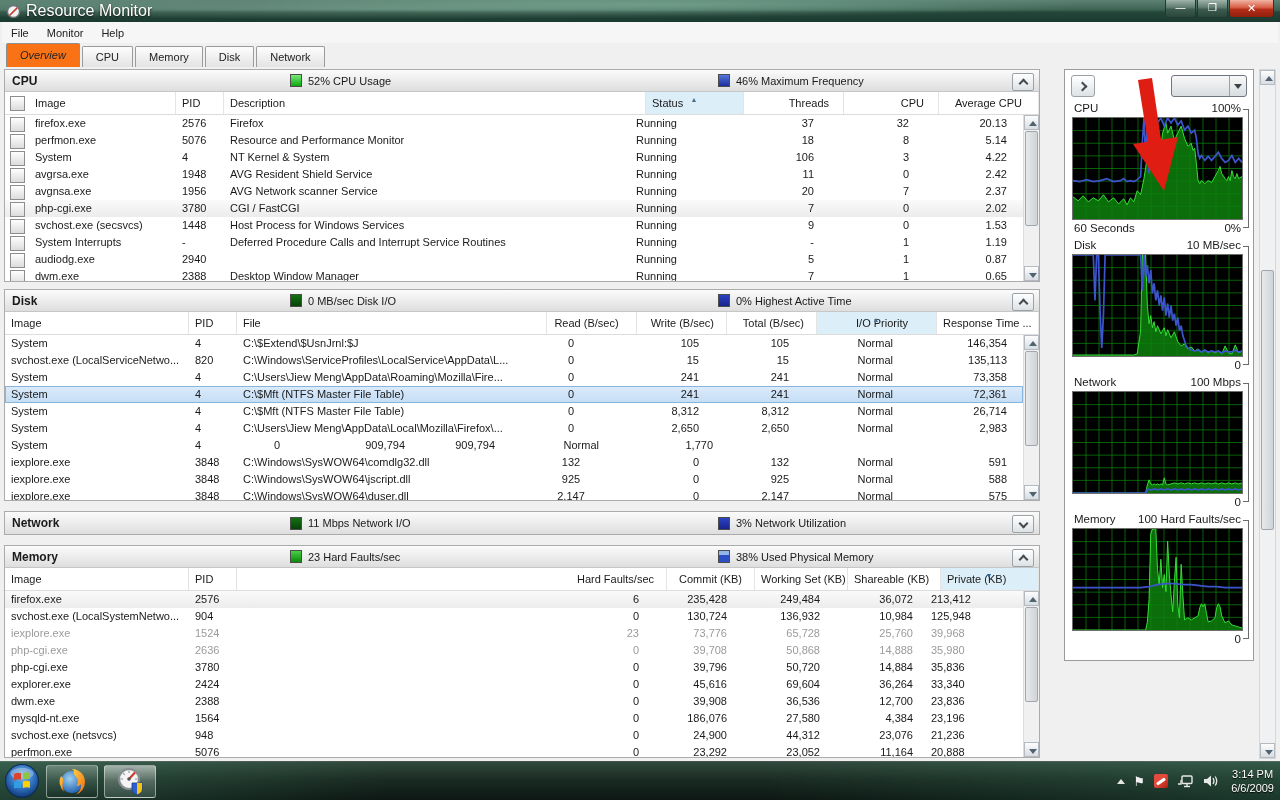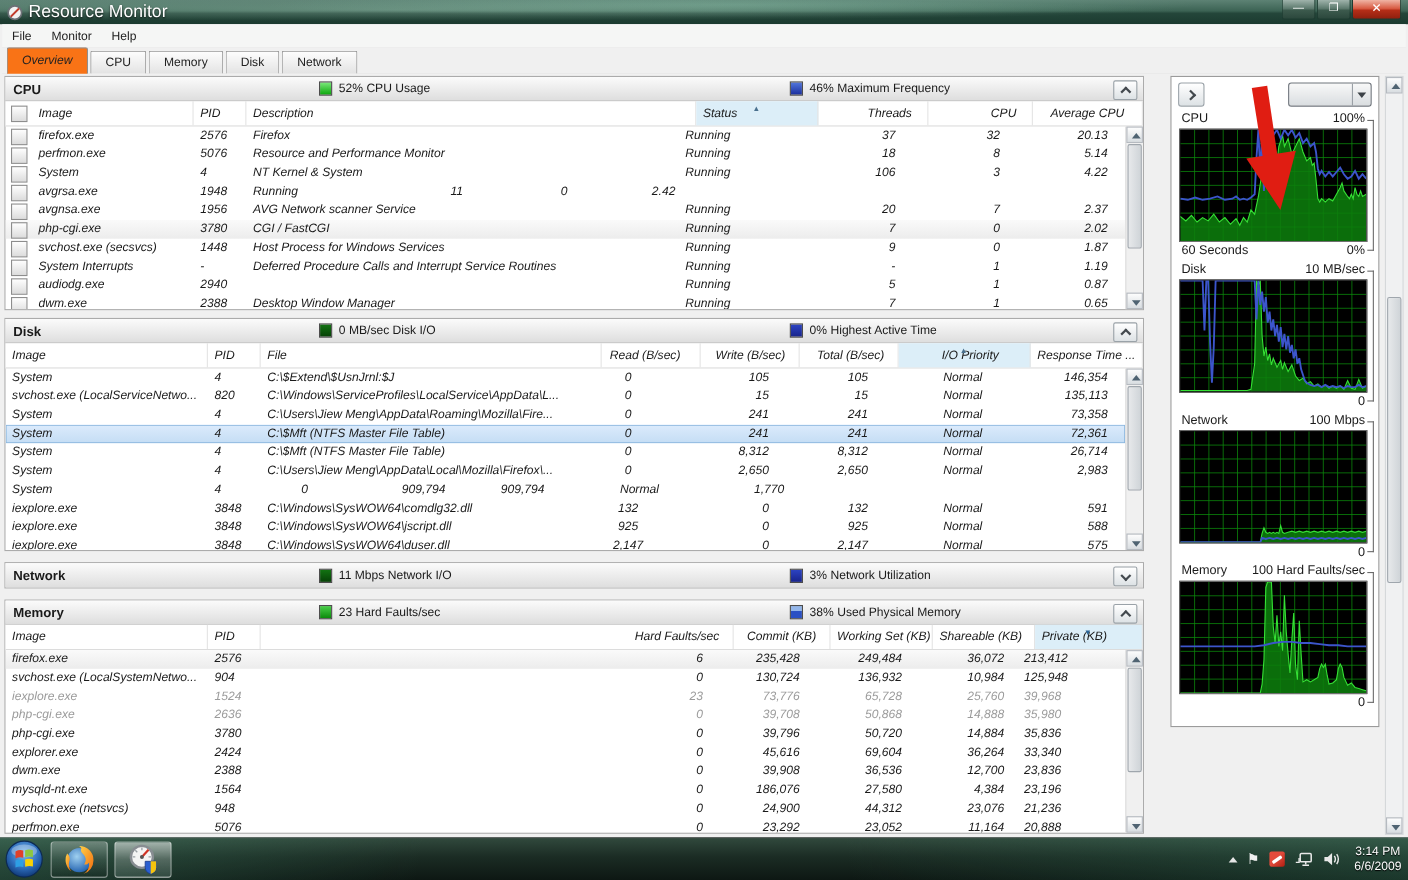--- a/index.html
+++ b/index.html
@@ -41,36 +41,36 @@
   .sw-green-dark{background:linear-gradient(#127312,#074207);}
   .sw-blue{background:linear-gradient(#5276dc,#1b2f9e);}
   .sw-blue-dark{background:linear-gradient(#2c43c2,#18248c);}
   .sw-blue-light{background:linear-gradient(#93b6ea 40%,#2a50c4 40%);}
   .schev{position:absolute;right:5px;top:3px;width:20px;height:16px;border:1px solid #9aa2a8;border-radius:2px;
     background:linear-gradient(#fff,#dde2e5);display:flex;align-items:center;justify-content:center;}
   .chev{display:inline-block;width:5px;height:5px;border-right:2px solid #43494e;border-bottom:2px solid #43494e;}
   .chev.up{transform:rotate(-135deg);margin-top:3px;}
   .chev.down{transform:rotate(45deg);margin-top:-2px;}
   .chev.right{transform:rotate(-45deg);margin-left:-2px;}
-  .trow{display:flex;height:17px;line-height:17px;white-space:nowrap;font-style:italic;}
+  .trow{display:flex;height:17px;line-height:17px;white-space:nowrap;}
   .thead{height:22px;line-height:22px;border-bottom:1px solid #dcdcdc;background:#fff;}
   .thead .cell{border-right:1px solid #e4e4e4;position:relative;color:#1a1a1a;}
   .cell{overflow:hidden;padding-left:6px;box-sizing:border-box;}
   .cb{width:13px;height:13px;border:1px solid #8d8d8d;background:linear-gradient(#fefefe,#dcdcdc);margin:2px 4px 0 5px;flex:none;}
   .thead .cb{margin-top:4px;}
   .sorted{background:#dceef8;}
   .sortmark{position:absolute;top:-3px;left:50%;margin-left:-4px;font-size:7px;color:#49708e;}
   .trow.hover{background:linear-gradient(#fafafa,#ececec);}
   .trow.sel{background:linear-gradient(#dcebfc,#c4ddf4);box-shadow:inset 0 0 0 1px #89b5dd;}
   .trow.dim, .trow.dim .cell{color:#9b9b9b;}
   .tbodywrap{position:relative;}
   .tbody{overflow:hidden;margin-right:16px;}
   
   .t-cpu .c-image{width:147px;} .t-cpu .c-pid{width:48px;} .t-cpu .c-desc{flex:1;}
-  .t-cpu .c-status{width:111px;} .t-cpu .c-threads{width:100px;text-align:right;padding-right:14px;}
+  .t-cpu .c-status{width:98px;} .t-cpu .c-threads{width:100px;text-align:right;padding-right:14px;}
   .t-cpu .c-cpu{width:95px;text-align:right;padding-right:14px;} .t-cpu .c-avg{width:100px;text-align:right;padding-right:16px;}
   .t-disk .c-image{width:184px;} .t-disk .c-pid{width:48px;} .t-disk .c-file{flex:1;}
   .t-disk .c-read{width:90px;text-align:center;padding-right:16px;} .t-disk .c-write{width:90px;text-align:right;padding-right:12px;}
   .t-disk .c-total{width:90px;text-align:right;padding-right:12px;} .t-disk .c-prio{width:120px;text-align:right;padding-right:28px;}
   .t-disk .c-resp{width:102px;text-align:right;padding-right:16px;}
   .t-mem .c-image{width:184px;} .t-mem .c-pid{width:48px;} .t-mem .c-spacer{flex:1;border-right:none!important;}
   .t-mem .c-hf{width:108px;text-align:right;padding-right:12px;} .t-mem .c-commit{width:88px;text-align:right;padding-right:12px;}
   .t-mem .c-ws{width:93px;text-align:right;padding-right:12px;} .t-mem .c-share{width:93px;text-align:right;padding-right:12px;}
   .t-mem .c-priv{width:98px;text-align:left;padding-right:16px;}
   
@@ -209,20 +209,21 @@
                   <span class="cell c-desc">NT Kernel &amp; System</span>
                   <span class="cell c-status">Running</span>
                   <span class="cell c-threads">106</span>
                   <span class="cell c-cpu">3</span>
                   <span class="cell c-avg">4.22</span>
                 </div>
                 <div class="trow">
                   <span class="cb"></span>
                   <span class="cell c-image">avgrsa.exe</span>
                   <span class="cell c-pid">1948</span>
+                  <span class="cell c-desc">AVG Resident Shield Service</span>
                   <span class="cell c-status">Running</span>
                   <span class="cell c-threads">11</span>
                   <span class="cell c-cpu">0</span>
                   <span class="cell c-avg">2.42</span>
                 </div>
                 <div class="trow">
                   <span class="cb"></span>
                   <span class="cell c-image">avgnsa.exe</span>
                   <span class="cell c-pid">1956</span>
                   <span class="cell c-desc">AVG Network scanner Service</span>
@@ -242,21 +243,21 @@
                   <span class="cell c-avg">2.02</span>
                 </div>
                 <div class="trow">
                   <span class="cb"></span>
                   <span class="cell c-image">svchost.exe (secsvcs)</span>
                   <span class="cell c-pid">1448</span>
                   <span class="cell c-desc">Host Process for Windows Services</span>
                   <span class="cell c-status">Running</span>
                   <span class="cell c-threads">9</span>
                   <span class="cell c-cpu">0</span>
-                  <span class="cell c-avg">1.87</span>
+                  <span class="cell c-avg">1.53</span>
                 </div>
                 <div class="trow">
                   <span class="cb"></span>
                   <span class="cell c-image">System Interrupts</span>
                   <span class="cell c-pid">-</span>
                   <span class="cell c-desc">Deferred Procedure Calls and Interrupt Service Routines</span>
                   <span class="cell c-status">Running</span>
                   <span class="cell c-threads">-</span>
                   <span class="cell c-cpu">1</span>
                   <span class="cell c-avg">1.19</span>

